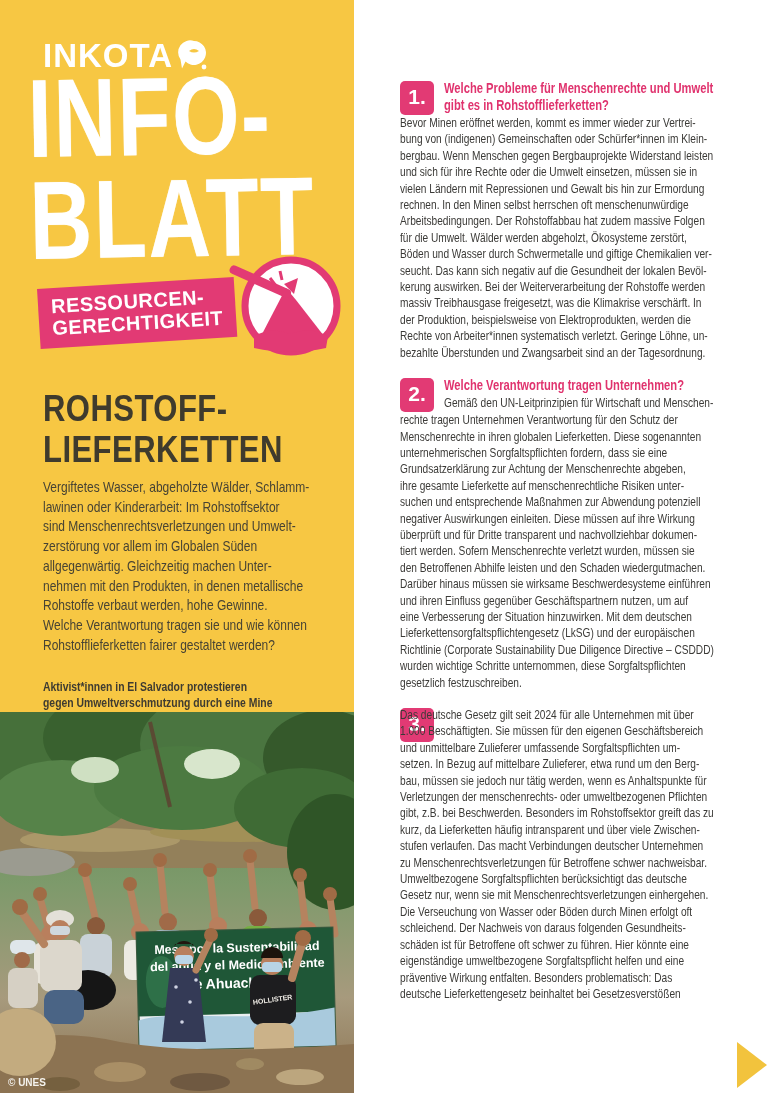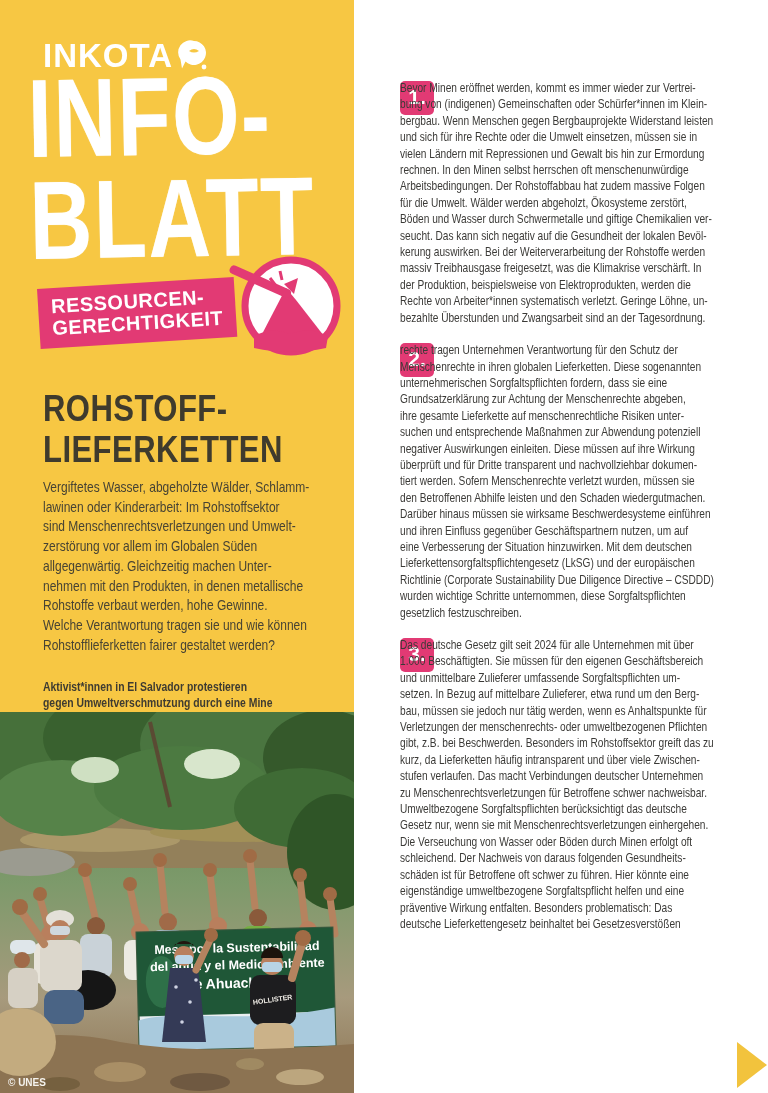--- a/index.html
+++ b/index.html
@@ -230,40 +230,49 @@
       <text x="8" y="374" font-size="10" font-weight="700" fill="#f5f3ee" font-family="Liberation Sans, sans-serif">© UNES</text>
     </svg>
   </figure>
 
   <main class="right-col">
 
     <section class="qa">
       <div class="q-badge">
         <span>1.</span>
       </div>
+      <div class="q-head">
+        <h2 class="q-text">Welche Probleme für Menschenrechte und Umwelt
+gibt es in Rohstofflieferketten?</h2>
+        <p class="a-intro"></p>
+      </div>
       <p class="a-text">Bevor Minen eröffnet werden, kommt es immer wieder zur Vertrei-
 bung von (indigenen) Gemeinschaften oder Schürfer*innen im Klein-
 bergbau. Wenn Menschen gegen Bergbauprojekte Widerstand leisten
 und sich für ihre Rechte oder die Umwelt einsetzen, müssen sie in
 vielen Ländern mit Repressionen und Gewalt bis hin zur Ermordung
 rechnen. In den Minen selbst herrschen oft menschenunwürdige
 Arbeitsbedingungen. Der Rohstoffabbau hat zudem massive Folgen
 für die Umwelt. Wälder werden abgeholzt, Ökosysteme zerstört,
 Böden und Wasser durch Schwermetalle und giftige Chemikalien ver-
 seucht. Das kann sich negativ auf die Gesundheit der lokalen Bevöl-
 kerung auswirken. Bei der Weiterverarbeitung der Rohstoffe werden
 massiv Treibhausgase freigesetzt, was die Klimakrise verschärft. In
 der Produktion, beispielsweise von Elektroprodukten, werden die
 Rechte von Arbeiter*innen systematisch verletzt. Geringe Löhne, un-
 bezahlte Überstunden und Zwangsarbeit sind an der Tagesordnung.</p>
     </section>
 
     <section class="qa">
       <div class="q-badge">
         <span>2.</span>
+      </div>
+      <div class="q-head">
+        <h2 class="q-text">Welche Verantwortung tragen Unternehmen?</h2>
+        <p class="a-intro">Gemäß den UN-Leitprinzipien für Wirtschaft und Menschen-</p>
       </div>
       <p class="a-text">rechte tragen Unternehmen Verantwortung für den Schutz der
 Menschenrechte in ihren globalen Lieferketten. Diese sogenannten
 unternehmerischen Sorgfaltspflichten fordern, dass sie eine
 Grundsatzerklärung zur Achtung der Menschenrechte abgeben,
 ihre gesamte Lieferkette auf menschenrechtliche Risiken unter-
 suchen und entsprechende Maßnahmen zur Abwendung potenziell
 negativer Auswirkungen einleiten. Diese müssen auf ihre Wirkung
 überprüft und für Dritte transparent und nachvollziehbar dokumen-
 tiert werden. Sofern Menschenrechte verletzt wurden, müssen sie

